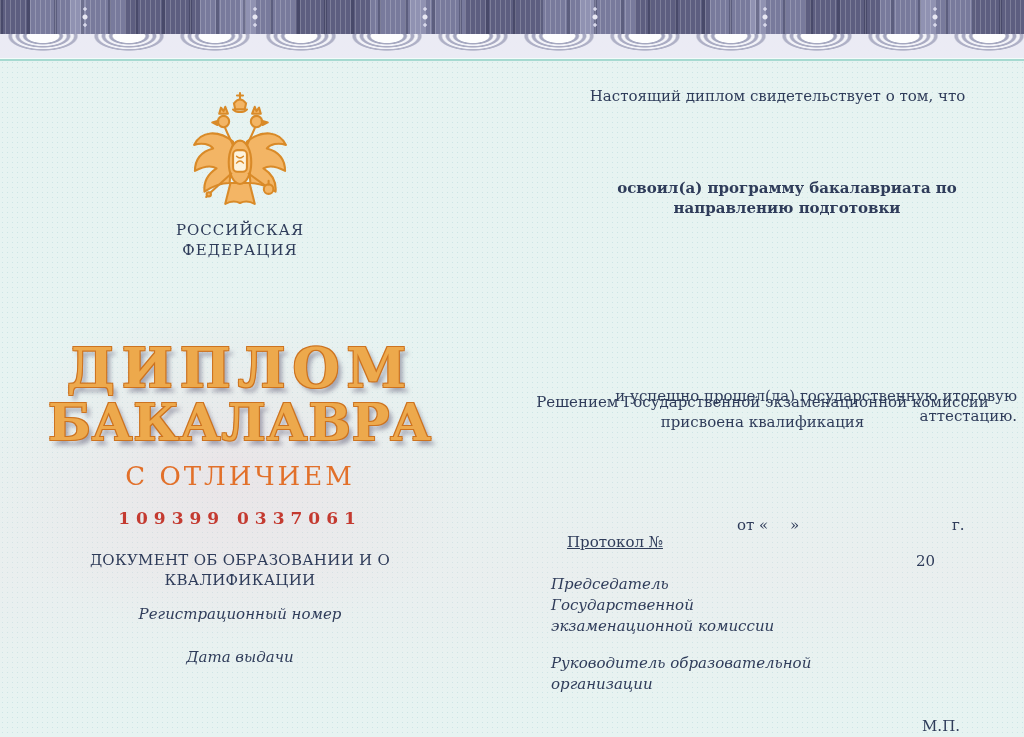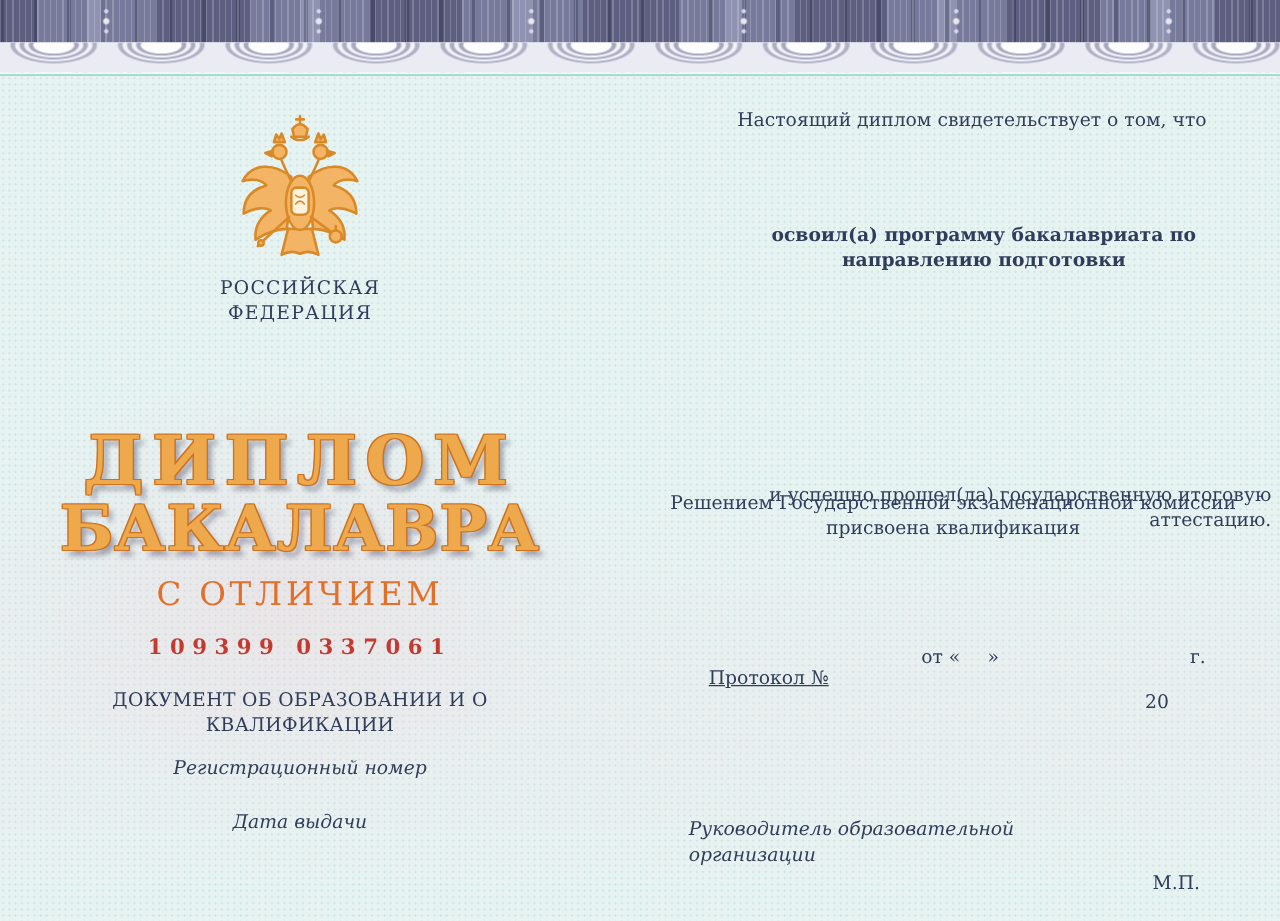--- a/index.html
+++ b/index.html
@@ -71,21 +71,21 @@
   .program{left:557px;top:178px;width:460px;text-align:center;font-weight:bold;}
   .attestation{left:557px;top:350px;width:460px;text-align:right;margin-top:36px;}
   .commission{left:530px;top:392px;width:465px;}
   .protocol-label{left:567px;top:532px;text-decoration:underline;}
   .protocol-from{left:737px;top:515px;}
   .protocol-quote{left:790px;top:515px;}
   .protocol-year{left:916px;top:515px;margin-top:36px;}
   .protocol-suffix{left:952px;top:515px;}
   .chairman{left:551px;top:574px;width:300px;line-height:21px;}
   .head-org{left:551px;top:653px;width:320px;line-height:21px;}
-  .seal{left:922px;top:696px;}
+  .seal{left:922px;top:716px;}
 </style>
 </head>
 <body>
 
 <div class="page">
 
   <div class="border-dark"></div>
   <div class="border-light"></div>
   <div class="border-teal"></div>
 
@@ -156,19 +156,22 @@
 
   <div class="t center pre commission">Решением Государственной экзаменационной комиссии
 присвоена квалификация</div>
 
   <div class="t protocol-label">Протокол №</div>
   <div class="t protocol-from">от «</div>
   <div class="t protocol-quote">»</div>
   <div class="t protocol-year">20</div>
   <div class="t protocol-suffix">г.</div>
 
+  <div class="t italic pre chairman">Председатель
+Государственной
+экзаменационной комиссии</div>
 
   <div class="t italic pre head-org">Руководитель образовательной
 организации</div>
 
   <div class="t seal">М.П.</div>
 
 </div>
 
 </body></html>

